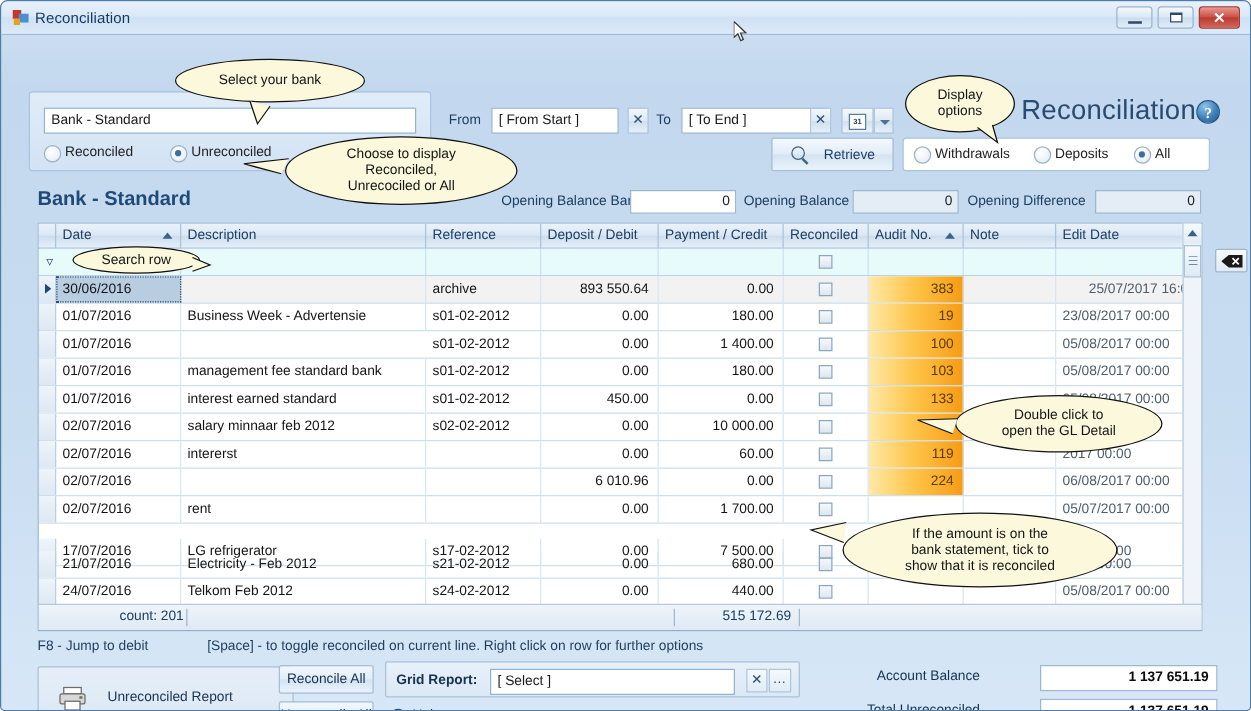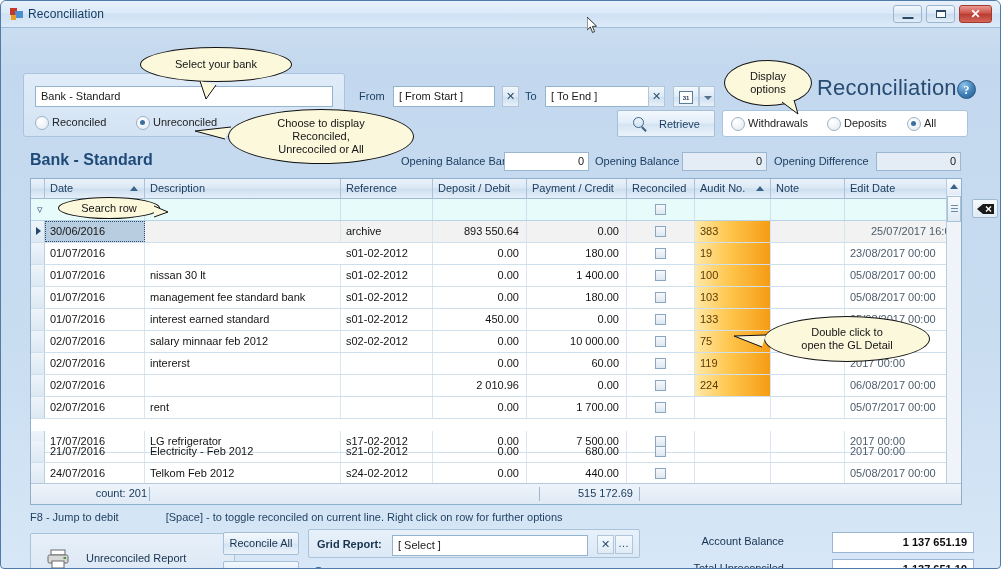--- a/index.html
+++ b/index.html
@@ -203,21 +203,21 @@
     position:absolute; left:0; top:42px; width:916px; height:263px; overflow:hidden;
   }
   .row { position:absolute; left:0; width:916px; height:22px; border-bottom:1px solid #cfdfec; }
   .row.first { background:#f2f2f2; }
   .cell {
     position:absolute; top:0; height:21px; padding:4px 4px 0 5px;
     font-size:11px; color:#141414; white-space:nowrap; overflow:hidden;
     border-right:1px solid #d9e5ef;
   }
   .cell.num { text-align:right; padding-right:7px; }
-  .cell.audit { text-align:left; padding-right:7px; color:#5c3b00; }
+  .cell.audit { text-align:right; padding-right:7px; color:#5c3b00; }
   .cell.date2 { color:#4d5d6c; }
   .rowmark {
     position:absolute; left:0; top:0; width:14px; height:21px;
     background:linear-gradient(180deg,#eef4fa,#dce8f3); border-right:1px solid #b9cfe2;
   }
   .rowmark.cur::after {
     content:""; position:absolute; left:5px; top:6px;
     border-top:4px solid transparent; border-bottom:4px solid transparent;
     border-left:5px solid #22486e;
   }
@@ -464,35 +464,35 @@
               <div style="position: absolute; left: 28px; top: 5px; width: 11px; height: 11px; border: 1px solid rgb(139, 166, 191); background: linear-gradient(rgb(246, 249, 252), rgb(221, 231, 240));"></div>
             </div>
             <div class="cell audit" style="left: 664px; width: 76px;">383</div>
             <div class="cell " style="left: 740px; width: 74px;"></div>
             <div class="cell date2" style="left: 835px; width: 102px;">25/07/2017 16:03</div>
           </div>
           <div class="row" style="top: 22px;">
             <div class="rowmark"></div>
             <div class="auditband" style="left: 664px; width: 76px;"></div>
             <div class="cell datecell" style="left: 14px; width: 100px;">01/07/2016</div>
+            <div class="cell " style="left: 114px; width: 196px;">Business Week - Advertensie</div>
             <div class="cell " style="left: 310px; width: 92px;">s01-02-2012</div>
             <div class="cell num" style="left: 402px; width: 94px;">0.00</div>
             <div class="cell num" style="left: 496px; width: 100px;">180.00</div>
             <div class="cell chk" style="left: 596px; width: 68px;">
               <div style="position: absolute; left: 28px; top: 5px; width: 11px; height: 11px; border: 1px solid rgb(139, 166, 191); background: linear-gradient(rgb(246, 249, 252), rgb(221, 231, 240));"></div>
             </div>
             <div class="cell audit" style="left: 664px; width: 76px;">19</div>
             <div class="cell " style="left: 740px; width: 74px;"></div>
             <div class="cell date2" style="left: 814px; width: 102px;">23/08/2017 00:00</div>
           </div>
           <div class="row" style="top: 44px;">
             <div class="rowmark"></div>
             <div class="auditband" style="left: 664px; width: 76px;"></div>
             <div class="cell datecell" style="left: 14px; width: 100px;">01/07/2016</div>
-            <div class="cell " style="left: 114px; width: 196px;">nissan 30 lt</div>
             <div class="cell " style="left: 310px; width: 92px;">s01-02-2012</div>
             <div class="cell num" style="left: 402px; width: 94px;">0.00</div>
             <div class="cell num" style="left: 496px; width: 100px;">1 400.00</div>
             <div class="cell chk" style="left: 596px; width: 68px;">
               <div style="position: absolute; left: 28px; top: 5px; width: 11px; height: 11px; border: 1px solid rgb(139, 166, 191); background: linear-gradient(rgb(246, 249, 252), rgb(221, 231, 240));"></div>
             </div>
             <div class="cell audit" style="left: 664px; width: 76px;">100</div>
             <div class="cell " style="left: 740px; width: 74px;"></div>
             <div class="cell date2" style="left: 814px; width: 102px;">05/08/2017 00:00</div>
           </div>
@@ -555,21 +555,21 @@
             <div class="cell audit" style="left: 664px; width: 76px;">119</div>
             <div class="cell " style="left: 740px; width: 74px;"></div>
             <div class="cell date2" style="left: 814px; width: 102px;">2017 00:00</div>
           </div>
           <div class="row" style="top: 154px;">
             <div class="rowmark"></div>
             <div class="auditband" style="left: 664px; width: 76px;"></div>
             <div class="cell datecell" style="left: 14px; width: 100px;">02/07/2016</div>
             <div class="cell " style="left: 114px; width: 196px;"></div>
             <div class="cell " style="left: 310px; width: 92px;"></div>
-            <div class="cell num" style="left: 402px; width: 94px;">2 010.96</div>
+            <div class="cell num" style="left: 402px; width: 94px;">6 010.96</div>
             <div class="cell num" style="left: 496px; width: 100px;">0.00</div>
             <div class="cell chk" style="left: 596px; width: 68px;">
               <div style="position: absolute; left: 28px; top: 5px; width: 11px; height: 11px; border: 1px solid rgb(139, 166, 191); background: linear-gradient(rgb(246, 249, 252), rgb(221, 231, 240));"></div>
             </div>
             <div class="cell audit" style="left: 664px; width: 76px;">224</div>
             <div class="cell " style="left: 740px; width: 74px;"></div>
             <div class="cell date2" style="left: 814px; width: 102px;">06/08/2017 00:00</div>
           </div>
           <div class="row" style="top: 176px;">
             <div class="rowmark"></div>
@@ -724,15 +724,24 @@
 
     <div class="callout" id="co-dbl">
       <div class="bub"></div>
       <div class="txt">Double click to
 open the GL Detail</div>
       <svg style="position:absolute;left:-30px;top:17px;width:34px;height:18px;overflow:visible;">
         <polyline points="32,2 0,3 28,14" fill="#fbf8dc" stroke="#111" stroke-width="1"></polyline>
       </svg>
     </div>
 
+    <div class="callout" id="co-tick">
+      <div class="bub"></div>
+      <div class="txt">If the amount is on the
+bank statement, tick to
+show that it is reconciled</div>
+      <svg style="position:absolute;left:-25px;top:6px;width:30px;height:22px;overflow:visible;">
+        <polyline points="28,2 0,8 26,18" fill="#fbf8dc" stroke="#111" stroke-width="1"></polyline>
+      </svg>
+    </div>
 
   </div>
 </div>
 
 </body></html>

